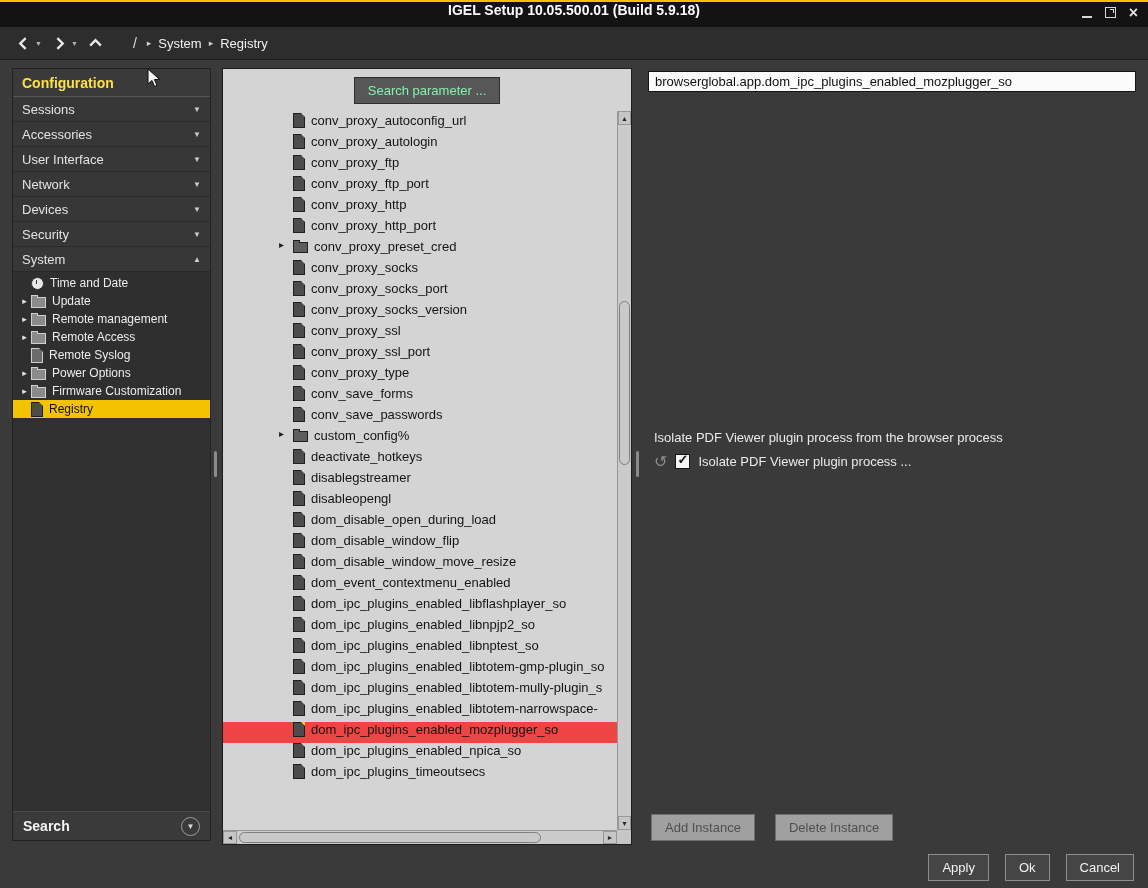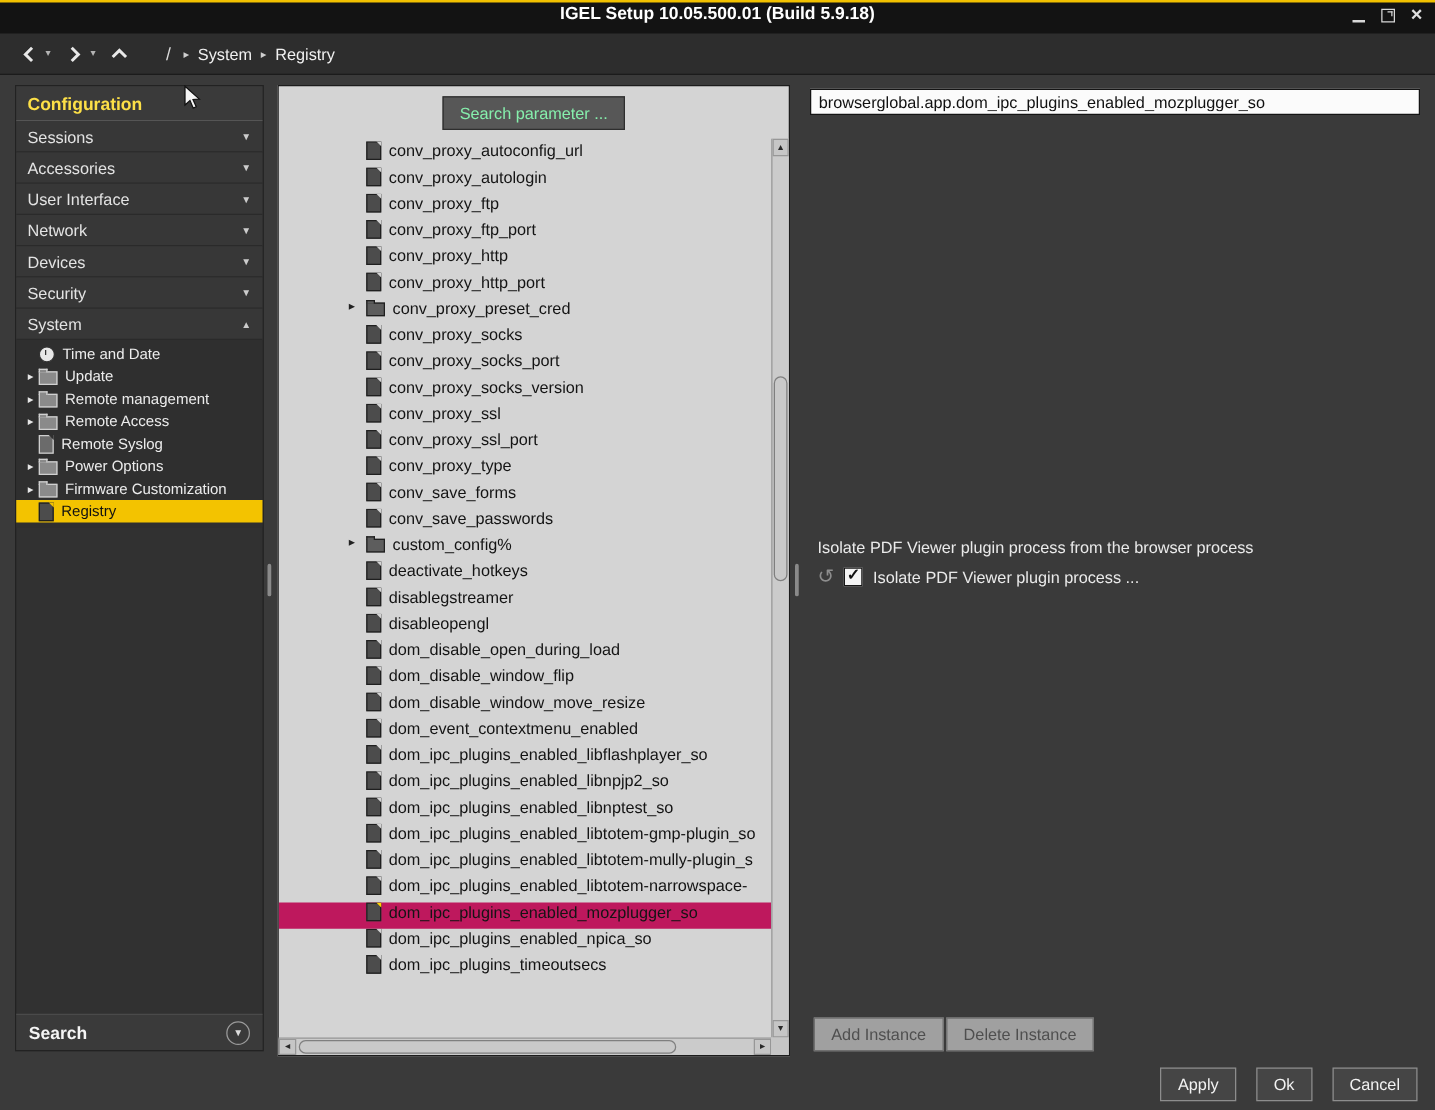--- a/index.html
+++ b/index.html
@@ -47,21 +47,21 @@
   .splitter .handle{position:absolute;top:383px;left:2px;width:3px;height:26px;background:#8a8a8a;border-radius:2px;}
   
   .tree-panel{position:absolute;left:222px;top:68px;width:410px;height:777px;
     background:#d4d4d4;border:1px solid #1c1c1c;box-sizing:border-box;}
   .search-param-btn{display:block;margin:8px auto 0 auto;background:#575757;color:#86efac;
     border:1px solid #2e2e2e;font-size:13px;padding:5px 13px;font-family:"Liberation Sans",sans-serif;cursor:pointer;}
   .tree-body{position:absolute;top:44px;left:0;right:14px;bottom:14px;overflow:hidden;}
   .reg-row{height:21px;display:flex;align-items:flex-start;padding-left:56px;font-size:13px;color:#141414;
     white-space:nowrap;overflow:hidden;cursor:pointer;}
   .reg-row .tw{flex:0 0 14px;font-size:10px;color:#222222;}
-  .reg-row.selected{background:#be185d;}
+  .reg-row.selected{background:#ef4444;}
   
   .ic{display:inline-block;margin-right:6px;flex:0 0 auto;}
   .ic-file{width:10px;height:13px;background:#4c4c4c;border:1px solid #1f1f1f;position:relative;--bg:#d4d4d4;}
   .ic-file::after{content:"";position:absolute;top:-1px;right:-1px;border-style:solid;border-width:0 4px 4px 0;
     border-color:var(--bg) var(--bg) transparent transparent;}
   .sys-row .ic-file{--bg:#2f2f2f;background:#6b6b6b;border-color:#cfcfcf;}
   .sys-row.selected .ic-file{--bg:#f3c300;background:#4c4c4c;border-color:#1f1f1f;}
   .reg-row.selected .ic-file{--bg:#ffd400;}
   .ic-folder{width:13px;height:9px;background:#5d5d5d;border:1px solid #1f1f1f;position:relative;margin-top:3px;}
   .ic-folder::before{content:"";position:absolute;top:-3px;left:-1px;width:5px;height:2px;background:#5d5d5d;
@@ -88,21 +88,21 @@
   .sb-corner{position:absolute;right:0;bottom:0;width:14px;height:14px;background:#c6c6c6;}
   
   .detail-panel{position:absolute;left:648px;top:68px;width:488px;height:777px;color:#e7e7e7;}
   .param-field{position:absolute;top:3px;left:0;width:100%;height:21px;box-sizing:border-box;
     background:#fbfbfb;border:1px solid #141414;color:#111111;font-size:13px;padding:0 6px;font-family:"Liberation Sans",sans-serif;}
   .desc{position:absolute;top:362px;left:6px;font-size:13px;color:#eaeaea;}
   .checkbox-row{position:absolute;top:386px;left:6px;display:flex;align-items:center;gap:8px;font-size:13px;color:#eaeaea;}
   .reset-icon{font-size:16px;color:#8d8d8d;line-height:14px;cursor:pointer;}
   .checkbox{width:13px;height:13px;background:#f4f4f4;border:1px solid #161616;position:relative;cursor:pointer;}
   .checkbox.checked::after{content:"✓";position:absolute;left:1px;top:-3px;font-size:13px;font-weight:bold;color:#111111;}
-  .instance-btns{position:absolute;top:746px;left:3px;display:flex;gap:2px;}
+  .instance-btns{position:absolute;top:746px;left:3px;display:flex;gap:20px;}
   .inst-btn{background:#a0a0a0;color:#4f4f4f;border:1px solid #6f6f6f;font-size:13px;padding:5px 13px;
     font-family:"Liberation Sans",sans-serif;}
   
   .footer-btns{position:absolute;right:14px;bottom:7px;display:flex;gap:16px;}
   .footer-btn{background:#454545;color:#f2f2f2;border:1px solid #8d8d8d;font-size:13px;padding:5px 13px;
     font-family:"Liberation Sans",sans-serif;cursor:pointer;}
   
   .cursor{position:absolute;left:146px;top:68px;z-index:99;pointer-events:none;}
 </style>
 </head>

